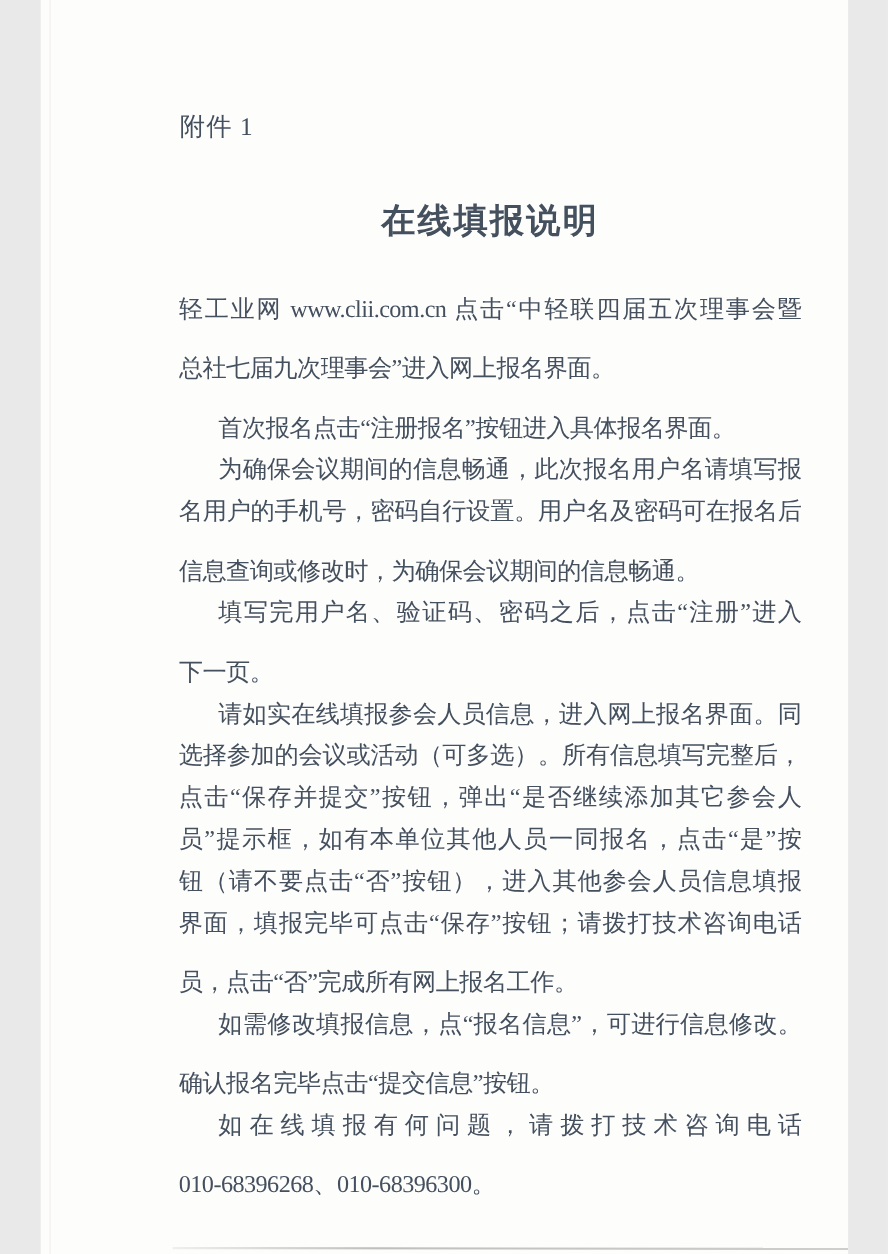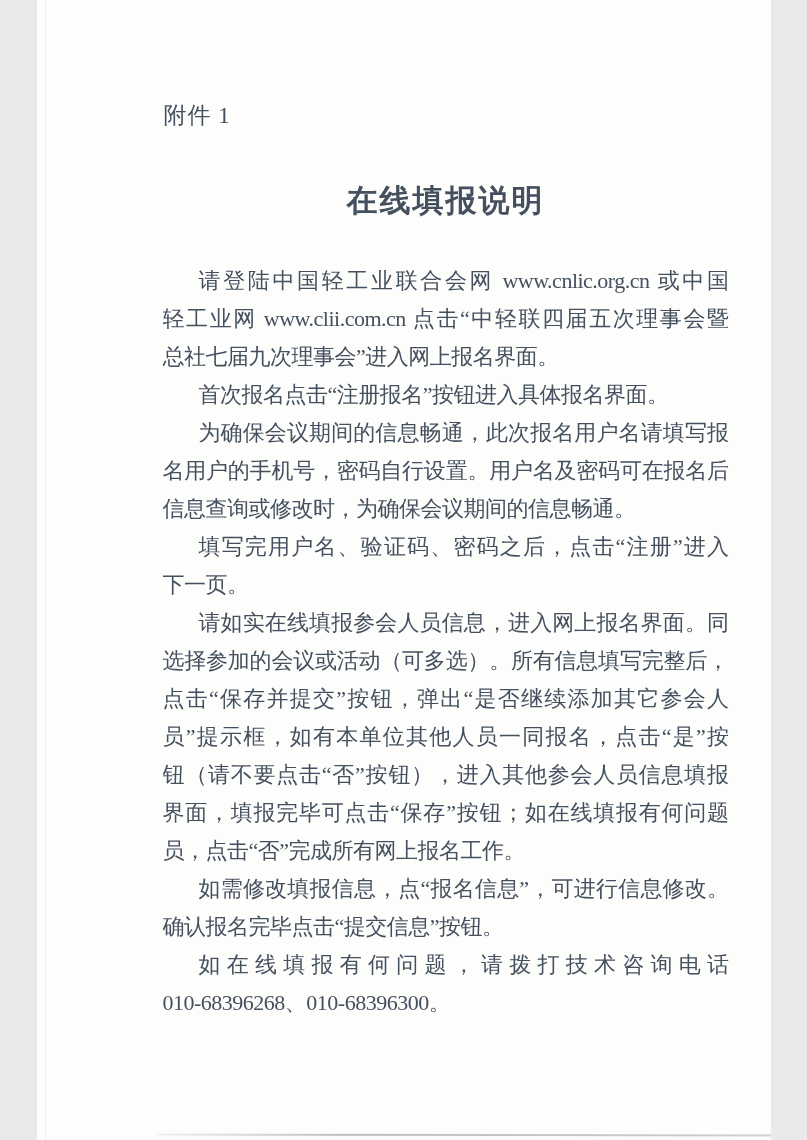--- a/index.html
+++ b/index.html
@@ -66,51 +66,51 @@
     line-height: 38px;
     height: 38px;
     letter-spacing: -0.5px;
     text-align: justify;
     text-align-last: justify;
     overflow: hidden;
     white-space: normal;
   }
   .line.last {
     text-align-last: left;
+    margin-top: 16px;
   }
   .line.indent {
     text-indent: 36px;
   }
 </style>
 </head>
 <body>
 
 <div class="page" style="--page-bg: #fdfdfc; --ink: #45505f;">
   <div class="edge-left"></div>
 
   <div class="attachment">附件 1</div>
 
   <h1 class="title">在线填报说明</h1>
 
   <div class="body-block">
-    <div class="line indent">请登陆中国轻工业联合会网 www.cnlic.org.cn 或中国</div>
     <div class="line">轻工业网 www.clii.com.cn 点击“中轻联四届五次理事会暨</div>
     <div class="line last">总社七届九次理事会”进入网上报名界面。</div>
     <div class="line indent last">首次报名点击“注册报名”按钮进入具体报名界面。</div>
     <div class="line indent">为确保会议期间的信息畅通，此次报名用户名请填写报</div>
     <div class="line">名用户的手机号，密码自行设置。用户名及密码可在报名后</div>
     <div class="line last">信息查询或修改时，为确保会议期间的信息畅通。</div>
     <div class="line indent">填写完用户名、验证码、密码之后，点击“注册”进入</div>
     <div class="line last">下一页。</div>
     <div class="line indent">请如实在线填报参会人员信息，进入网上报名界面。同时</div>
     <div class="line">选择参加的会议或活动（可多选）。所有信息填写完整后，</div>
     <div class="line">点击“保存并提交”按钮，弹出“是否继续添加其它参会人</div>
     <div class="line">员”提示框，如有本单位其他人员一同报名，点击“是”按</div>
     <div class="line">钮（请不要点击“否”按钮），进入其他参会人员信息填报</div>
-    <div class="line">界面，填报完毕可点击“保存”按钮；如在线填报有何问题</div>
+    <div class="line">界面，填报完毕可点击“保存”按钮；请拨打技术咨询电话</div>
     <div class="line last">员，点击“否”完成所有网上报名工作。</div>
     <div class="line indent">如需修改填报信息，点“报名信息”，可进行信息修改。</div>
     <div class="line last">确认报名完毕点击“提交信息”按钮。</div>
     <div class="line indent">如在线填报有何问题，请拨打技术咨询电话</div>
     <div class="line last">010-68396268、010-68396300。</div>
   </div>
 
   <div class="edge-bottom"></div>
 </div>
 

